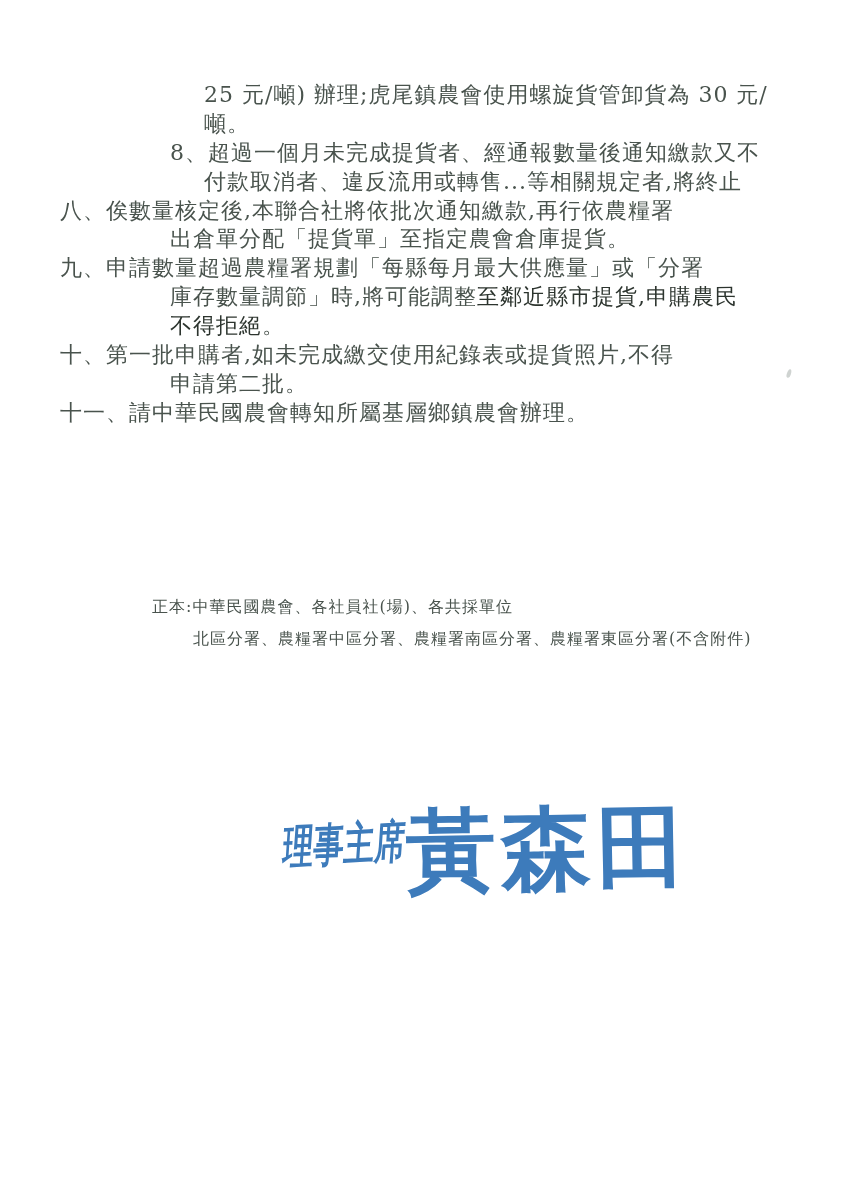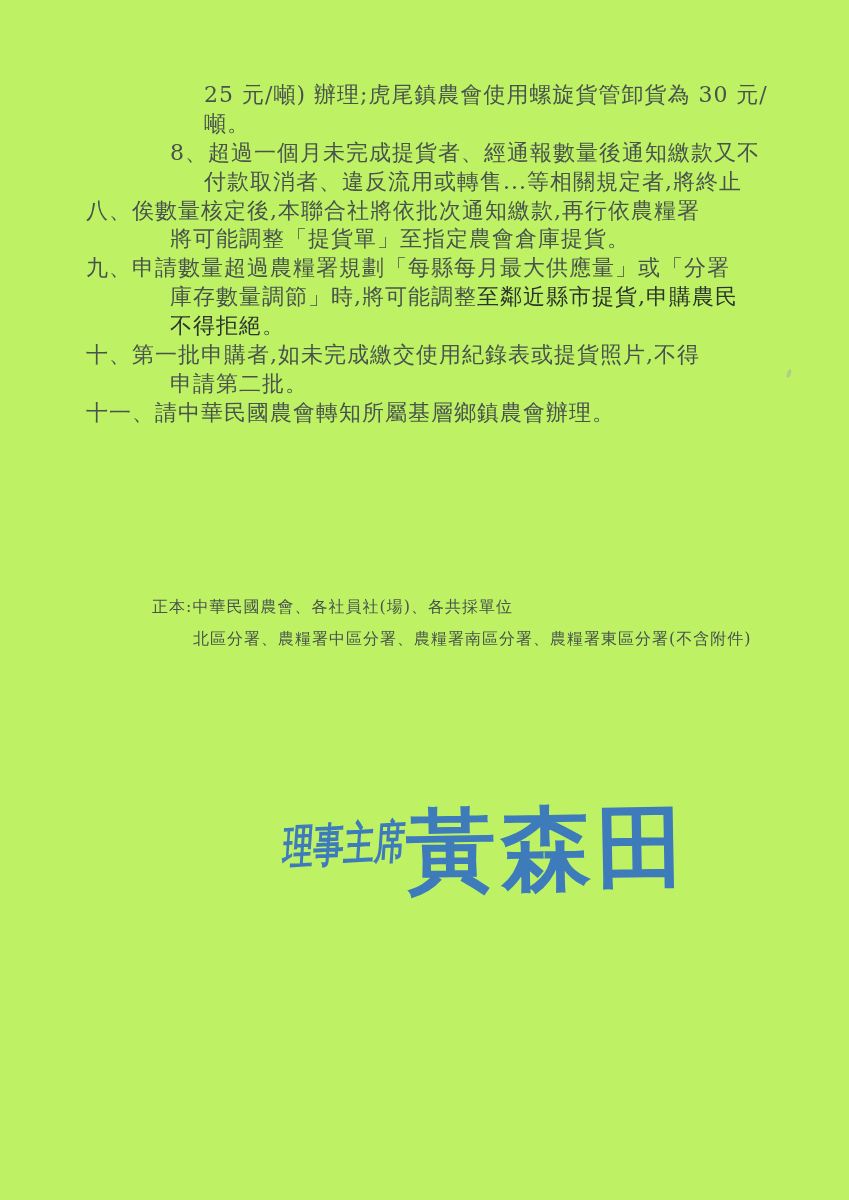--- a/index.html
+++ b/index.html
@@ -24,21 +24,21 @@
     width: 849px;
   }
   .line {
     height: 28.9px;
     line-height: 28.9px;
     font-size: 22px;
     letter-spacing: 1px;
     color: var(--ink, #49534d);
     white-space: nowrap;
   }
-  .ind-a { padding-left: 86px; }  
+  .ind-a { padding-left: 60px; }  
   .ind-b { padding-left: 170px; }  
   .ind-c { padding-left: 204px; }  
   .bold-seg {
     font-weight: 400;
     color: var(--ink-bold, #2c342e);
   }
   
   .recipients {
     position: absolute;
     top: 593px;
@@ -96,29 +96,29 @@
     height: 9px;
     background: #a8aeab;
     opacity: 0.55;
     border-radius: 50% 50% 50% 50% / 60% 60% 40% 40%;
     transform: rotate(18deg);
   }
 </style>
 </head>
 <body>
 
-<div class="page" style="background: #bef264;">
+<div class="page" style="background: #ffffff;">
 
   <div class="body-text">
     <div class="line ind-c"><span>25 元/噸) 辦理;虎尾鎮農會使用螺旋貨管卸貨為 30 元/</span></div>
     <div class="line ind-c"><span>噸。</span></div>
     <div class="line ind-b"><span>8、超過一個月未完成提貨者、經通報數量後通知繳款又不</span></div>
     <div class="line ind-c"><span>付款取消者、違反流用或轉售...等相關規定者,將終止</span></div>
     <div class="line ind-a"><span>八、俟數量核定後,本聯合社將依批次通知繳款,再行依農糧署</span></div>
-    <div class="line ind-b"><span>將可能調整「提貨單」至指定農會倉庫提貨。</span></div>
+    <div class="line ind-b"><span>出倉單分配「提貨單」至指定農會倉庫提貨。</span></div>
     <div class="line ind-a"><span>九、申請數量超過農糧署規劃「每縣每月最大供應量」或「分署</span></div>
     <div class="line ind-b"><span>庫存數量調節」時,將可能調整</span><span class="bold-seg">至鄰近縣市提貨,申購農民</span></div>
     <div class="line ind-b"><span class="bold-seg">不得拒絕</span><span>。</span></div>
     <div class="line ind-a"><span>十、第一批申購者,如未完成繳交使用紀錄表或提貨照片,不得</span></div>
     <div class="line ind-b"><span>申請第二批。</span></div>
     <div class="line ind-a"><span>十一、請中華民國農會轉知所屬基層鄉鎮農會辦理。</span></div>
   </div>
 
   <div class="recipients">
     <div class="recip-line recip-ind-a first"><span>正本:中華民國農會、各社員社(場)、各共採單位</span></div>

